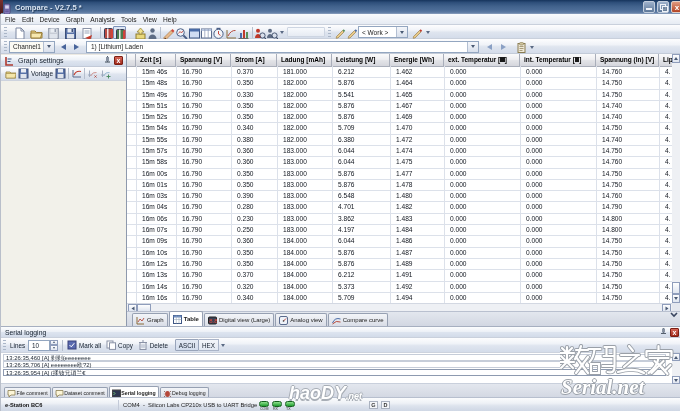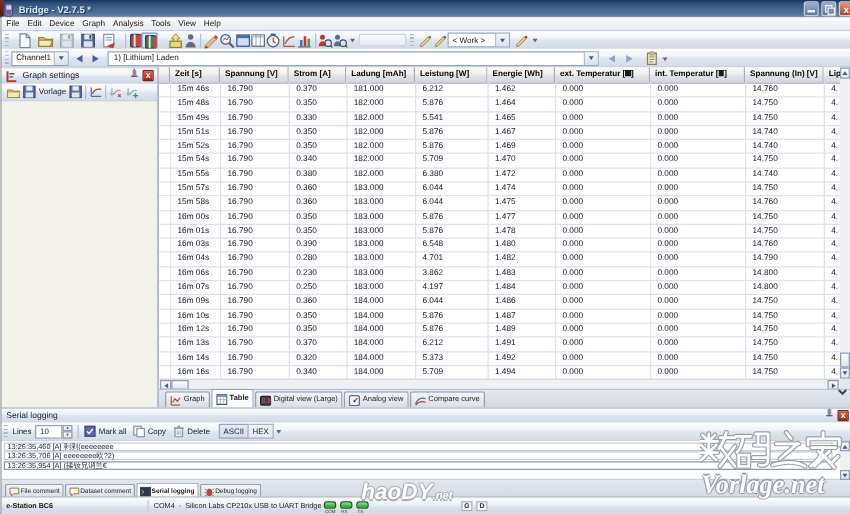--- a/index.html
+++ b/index.html
@@ -28,21 +28,21 @@
 <div class="abs" style="left:0;top:0;width:3px;height:13px;background:linear-gradient(180deg,#7a3030,#4a1c1c);z-index:60;"></div>
 <div class="abs" style="left:679;top:14px;width:1px;height:397px;background:#b9bfca;z-index:50;"></div>
 <div class="abs" style="left:0;top:0;width:680px;height:14px;background:linear-gradient(180deg,#16345c 0%,#2e4f7a 18%,#41628c 45%,#4c6c96 70%,#5d7aa2 88%,#8298b8 97%,#a9b9d0 100%);">
 <div class="abs" style="left:2px;top:1px;width:10px;height:12px;">
  <svg width="10" height="12">
         <rect x="2" y="1" width="6" height="10" rx="1.5" fill="#8a7fc0" stroke="#4a4070" stroke-width=".8"></rect>
         <rect x="3.2" y="2.5" width="3.6" height="3" fill="#d8d4ee"></rect>
         <rect x="3.2" y="6.5" width="3.6" height="1" fill="#5a5090"></rect>
         <rect x="3.2" y="8.2" width="3.6" height="1" fill="#5a5090"></rect>
       </svg></div>
-<div class="abs" style="left:15px;top:2.5px;font-size:7.6px;font-weight:bold;color:#dbe5f2;text-shadow:1px 1px 1px #16304f;">Bridge - V2.7.5 *</div>
+<div class="abs" style="left:15px;top:2.5px;font-size:7.6px;font-weight:bold;color:#dbe5f2;text-shadow:1px 1px 1px #16304f;">Compare - V2.7.5 *</div>
 <div class="abs" style="left:643px;top:1px;width:12px;height:12px;border:1px solid #c2cddc;border-radius:2px;background:linear-gradient(180deg,#9fb2cc,#5e7899);">
       <div style="position:absolute;left:2px;bottom:2px;width:6px;height:2px;background:#eef2f8;"></div>
     </div>
 <div class="abs" style="left:657px;top:1px;width:12px;height:12px;border:1px solid #c2cddc;border-radius:2px;background:linear-gradient(180deg,#9fb2cc,#5e7899);">
       <div style="position:absolute;left:2px;top:2px;width:6px;height:6px;border:1px solid #eef2f8;"></div>
       <div style="position:absolute;left:4px;top:4px;width:6px;height:6px;border:1px solid #eef2f8;background:rgba(110,130,155,.8);"></div>
     </div>
 <div class="abs" style="left:671px;top:1px;width:12px;height:12px;border:1px solid #e0cdc5;border-radius:2px;background:linear-gradient(180deg,#e09a80,#b44424);color:#fff;font-size:8px;font-weight:bold;text-align:center;line-height:11px;">x</div>
 </div>
 <div class="abs" style="left:1px;top:14px;width:679px;height:11px;background:linear-gradient(180deg,#fafbfd,#e6ebf3);border-bottom:1px solid #c9d0dc;display:flex;align-items:center;font-size:6.6px;color:#1a1a1a;padding-left:1px;">
@@ -698,13 +698,13 @@
       <path transform="translate(85.5,2)" d="M13 0 V4"></path>
       <path transform="translate(85.5,2)" d="M1 5 H26 M1 5 V10 M26 5 V10"></path>
       <path transform="translate(85.5,2)" d="M4 12 H23"></path>
       <path transform="translate(85.5,2)" d="M13 12 C12 18 9 23 3 27"></path>
       <path transform="translate(85.5,2)" d="M9 15 L18 23"></path>
       <path transform="translate(85.5,2)" d="M18 15 L6 27"></path>
       <path transform="translate(85.5,2)" d="M13 18 L22 28"></path>
       <path transform="translate(85.5,2)" d="M20 24 L25 19"></path>
     </g>
   </svg>
-<div class="wm" style="left:561px;top:375px;font-size:21px;font-family:'Liberation Serif',serif;color:#fff;text-shadow:-1px 0 0 #9aa0a8,1px 0 0 #9aa0a8,0 -1px 0 #9aa0a8,0 1px 0 #9aa0a8;">Vorlage.net</div>
+<div class="wm" style="left:561px;top:375px;font-size:21px;font-family:'Liberation Serif',serif;color:#fff;text-shadow:-1px 0 0 #9aa0a8,1px 0 0 #9aa0a8,0 -1px 0 #9aa0a8,0 1px 0 #9aa0a8;">Serial.net</div>
 <div class="wm" style="left:289px;top:383px;font-size:18px;color:#fff;text-shadow:-1px 0 0 #a8aeb6,1px 0 0 #a8aeb6,0 -1px 0 #a8aeb6,0 1.5px 0 #a8aeb6;">haoDY<span style="font-size:9px;">.net</span></div>
 </body></html>

